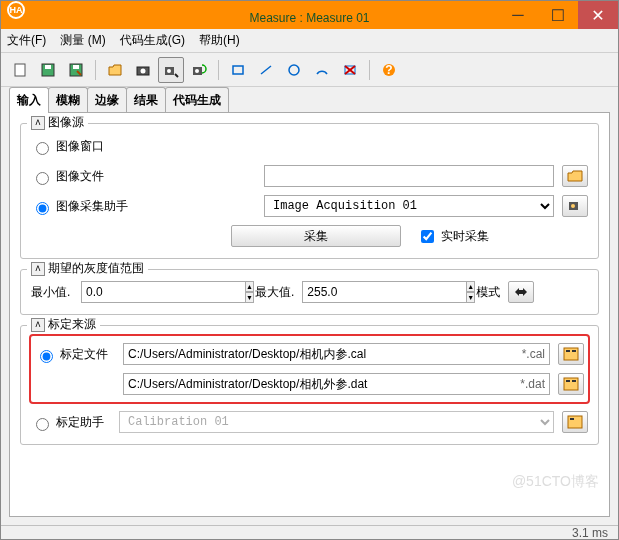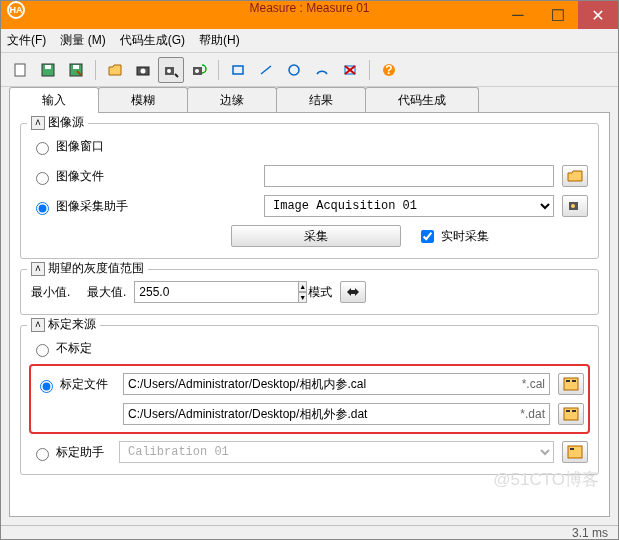--- a/index.html
+++ b/index.html
@@ -1,51 +1,51 @@
 <!DOCTYPE html>
 <html><head>
 <meta charset="utf-8">
 <style>
 * { box-sizing: border-box; font-family: "Microsoft YaHei", SimSun, Arial, sans-serif; font-size: 12px; }
 body { margin: 0; background: #fff; }
 .window { width: 619px; height: 540px; border: 1px solid #888; display: flex; flex-direction: column; background: #f0f0f0; }
 .titlebar { height: 28px; background: #FF8C00; display: flex; align-items: flex-start; position: relative; }
 .titlebar .app-icon { width: 18px; height: 18px; border-radius: 50%; border: 2px solid #fff; margin: 0 6px; display: flex; align-items: center; justify-content: center; color: #fff; font-size: 9px; font-weight: bold; background: #FF8C00; }
-.titlebar .title { position: absolute; left: 50%; transform: translateX(-50%); color: #7f1d1d; font-size: 12px; }
+.titlebar .title { position: absolute; left: 50%; transform: translateX(-50%); color: #14532d; font-size: 12px; margin-top: 10px; }
 .win-buttons { margin-left: auto; display: flex; height: 100%; }
 .win-btn { width: 40px; height: 100%; display: flex; align-items: center; justify-content: center; cursor: pointer; font-size: 16px; color: #333; }
 .win-btn.close { background: #C75050; color: #fff; }
 .menubar { height: 24px; background: #f0f0f0; display: flex; align-items: center; padding: 0 6px; gap: 14px; border-bottom: 1px solid #d0d0d0; }
 .menubar span { cursor: pointer; }
 .toolbar { height: 34px; background: #f0f0f0; display: flex; align-items: center; padding: 0 6px; gap: 2px; border-bottom: 1px solid #d0d0d0; }
 .tb-btn { width: 26px; height: 26px; border: 1px solid transparent; border-radius: 2px; display: flex; align-items: center; justify-content: center; cursor: pointer; }
 .tb-sep { width: 1px; height: 20px; background: #c0c0c0; margin: 0 4px; }
 .tab-row { height: 26px; display: flex; align-items: flex-end; padding: 4px 8px 0 8px; background: #f0f0f0; }
-.tab { padding: 4px 32px; border: 1px solid #aaa; border-bottom: none; background: #f0f0f0; margin-right: -1px; cursor: pointer; border-radius: 3px 3px 0 0; }
+.tab { padding: 4px 7px; border: 1px solid #aaa; border-bottom: none; background: #f0f0f0; margin-right: -1px; cursor: pointer; border-radius: 3px 3px 0 0; font-weight: bold; }
 .tab.active { background: #fff; position: relative; z-index: 2; }
 .tab-divider { flex: 1; border-bottom: 1px solid #aaa; }
 .content { flex: 1; background: #fff; border: 1px solid #aaa; margin: 0 8px 8px 8px; margin-top: -1px; padding: 10px; overflow: auto; position: relative; }
 .group { border: 1px solid #c0c0c0; border-radius: 3px; margin-bottom: 10px; padding: 10px; position: relative; }
 .group > .legend { position: absolute; top: -10px; left: 6px; background: #fff; padding: 0 4px; display: flex; align-items: center; gap: 3px; }
 .collapse-btn { width: 14px; height: 14px; border: 1px solid #888; display: flex; align-items: center; justify-content: center; font-size: 10px; cursor: pointer; background: #f0f0f0; }
 .row { display: flex; align-items: center; gap: 8px; margin-bottom: 6px; min-height: 24px; }
 .row:last-child { margin-bottom: 0; }
 .radio-lbl { display: flex; align-items: flex-end; gap: 4px; min-width: 95px; }
 input[type="text"], select { height: 22px; border: 1px solid #aaa; padding: 0 4px; background: #fff; }
 input[type="radio"], input[type="checkbox"] { cursor: pointer; }
 .spin-wrap { display: flex; flex: 1; }
 .spin-wrap input { flex: 1; border-right: none; }
 .spinbtns { width: 16px; display: flex; flex-direction: column; }
 .spinbtns div { flex: 1; border: 1px solid #aaa; font-size: 7px; display: flex; align-items: center; justify-content: center; cursor: pointer; background: #f0f0f0; }
 .icon-btn { width: 26px; height: 22px; border: 1px solid #aaa; background: linear-gradient(#fff,#e0e0e0); display: flex; align-items: center; justify-content: center; cursor: pointer; border-radius: 2px; }
 .wide-btn { flex: 1; height: 22px; border: 1px solid #aaa; background: linear-gradient(#fff,#e0e0e0); cursor: pointer; border-radius: 2px; }
 .redbox { border: 2px solid #e53333; border-radius: 4px; padding: 6px 4px; margin: -2px -2px 6px -2px; }
 .path-input { flex: 1; height: 22px; border: 1px solid #aaa; background: #fff; display: flex; align-items: center; padding: 0 4px; font-family: "Courier New", monospace; justify-content: space-between; }
 .statusbar { height: 14px; border-top: 1px solid #c0c0c0; display: flex; align-items: center; justify-content: flex-end; padding: 0 10px; font-size: 11px; color: #555; }
-.watermark { position: absolute; right: 10px; bottom: 25px; color: #ddd; font-size: 17px; pointer-events: none; }
+.watermark { position: absolute; right: 10px; bottom: 25px; color: #ddd; font-size: 14px; pointer-events: none; }
 svg { display: block; }
 </style>
 </head>
 <body>
 
 <div class="window">
 
   <div class="titlebar">
     <div class="app-icon">HA</div>
     <span class="title">Measure : Measure 01</span>
@@ -205,20 +205,27 @@
       </div>
     </div>
 
     <div class="group">
       <div class="legend">
         <div class="collapse-btn">˄</div>
         <span>期望的灰度值范围</span>
       </div>
       <div class="row">
         <span style="min-width:42px">最小值.</span>
+        <div class="spin-wrap" style="max-width:160px">
+          <input type="text" value="0.0" style="">
+          <div class="spinbtns">
+              <div>▲</div>
+              <div>▼</div>
+            </div>
+        </div>
         <span style="margin-left:6px">最大值.</span>
         <div class="spin-wrap" style="max-width:160px">
           <input type="text" value="255.0" style="">
           <div class="spinbtns">
               <div>▲</div>
               <div>▼</div>
             </div>
         </div>
         <span style="margin-left:6px">模式</span>
         <div class="icon-btn">
@@ -227,26 +234,20 @@
             </svg>
           </div>
       </div>
     </div>
 
     <div class="group">
       <div class="legend">
         <div class="collapse-btn">˄</div>
         <span>标定来源</span>
       </div>
-      <div class="row">
-        <label class="radio-lbl">
-          <input type="radio" name="calsrc" style="">
-            <span>不标定</span>
-        </label>
-      </div>
 
       <div class="redbox">
         <div class="row">
           <label class="radio-lbl" style="min-width:80px">
             <input type="radio" name="calsrc" checked="" style="">
               <span>标定文件</span>
           </label>
           <div class="path-input">
             <span>C:/Users/Administrator/Desktop/相机内参.cal</span>
             <span style="color:#666">*.cal</span>

